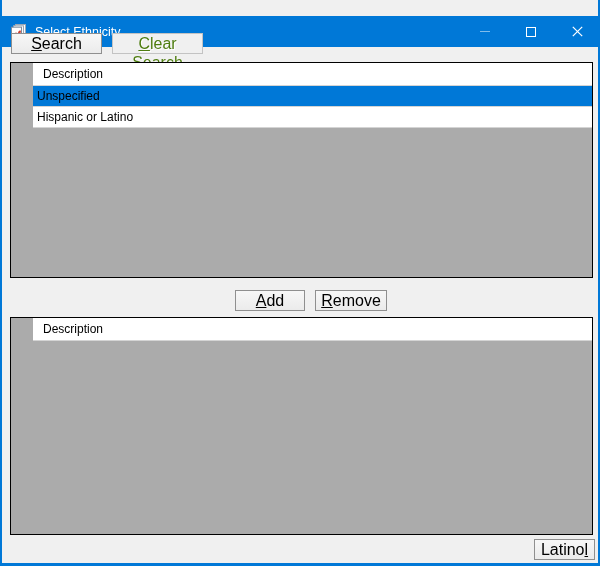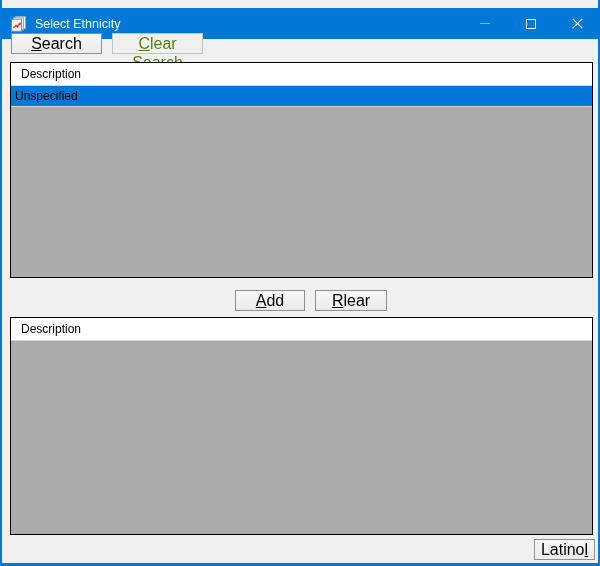--- a/index.html
+++ b/index.html
@@ -9,21 +9,21 @@
   .window {
     position: relative; width: 600px; height: 566px;
     background: #f0f0f0;
     border-left: 2px solid var(--accent, #0078D7);
     border-right: 2px solid var(--accent, #0078D7);
     border-bottom: 3px solid var(--accent, #0078D7);
   }
 
   
   .titlebar {
-    position: absolute; left: -2px; top: 8px; width: 600px; height: 31px;
+    position: absolute; left: -2px; top: 16px; width: 600px; height: 31px;
     background: var(--accent, #0078D7);
     display: flex; align-items: center;
   }
   .app-icon { width: 17px; height: 17px; margin-left: 10px; flex: 0 0 auto; }
   .title-text { color: #fff; font-size: 12.5px; margin-left: 8px; flex: 1 1 auto; white-space: nowrap; }
   .cap-btn {
     width: 46px; height: 31px; flex: 0 0 auto;
     display: flex; align-items: center; justify-content: center;
     background: transparent; border: none; cursor: default;
   }
@@ -50,20 +50,21 @@
   .btn-remove { left: 313px; top: 290px; width: 72px; }
   .btn-ok     { left: 462px; top: 539px; width: 61px; margin-top: 44px; }
   .btn-cancel { left: 532px; top: 539px; width: 61px; }
 
   
   .listbox {
     position: absolute; left: 8px; width: 583px;
     border: 1px solid #000;
     background: var(--list-empty, #ABABAB);
     overflow: hidden;
+    padding-left: 22px;
   }
   .list-available { top: 62px; height: 216px; }
   .list-selected  { top: 317px; height: 218px; }
   .list-header {
     height: 23px; background: #fff; border-bottom: 1px solid #d4d4d4;
     line-height: 22px; padding-left: 10px; color: #000;
   }
   .lrow {
     height: 21px; background: #fff; border-bottom: 1px solid #d4d4d4;
     line-height: 20px; padding-left: 4px; white-space: nowrap;
@@ -99,26 +100,27 @@
   </div>
 
   <button class="btn btn-search"><span></span><u>S</u><span>earch</span></button>
 
   <button class="btn btn-clear" disabled=""><span></span><u>C</u><span>lear Search</span></button>
 
   <div class="listbox list-available">
     <div class="list-header">Description</div>
     <div>
         <div class="lrow selected">Unspecified</div>
+        <div class="lrow">Hispanic or Latino</div>
       </div>
   </div>
 
   <button class="btn btn-add"><span></span><u>A</u><span>dd</span></button>
 
-  <button class="btn btn-remove"><span></span><u>R</u><span>lear</span></button>
+  <button class="btn btn-remove"><span></span><u>R</u><span>emove</span></button>
 
   <div class="listbox list-selected">
     <div class="list-header">Description</div>
     <div></div>
   </div>
 
   <button class="btn btn-ok"><span></span><u>O</u><span>K</span></button>
 
   <button class="btn btn-cancel"><span>Latino</span><u>l</u><span></span></button>
 

